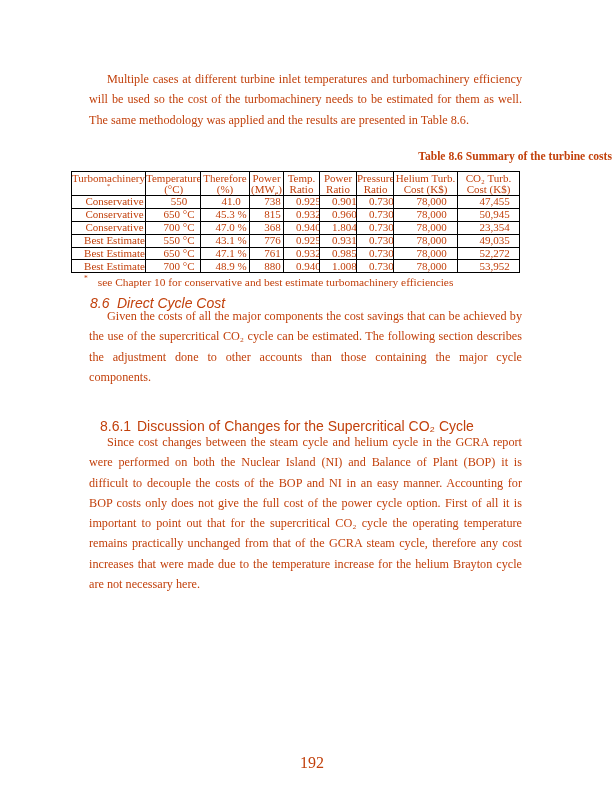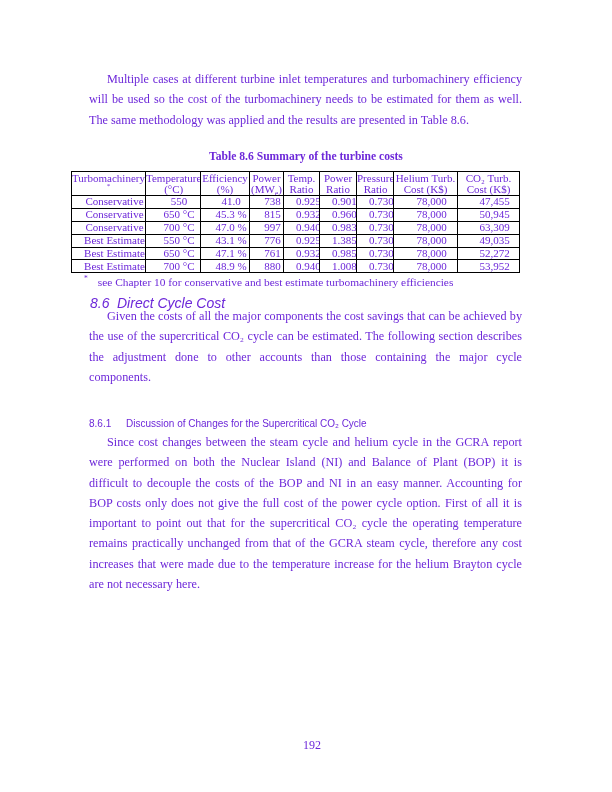--- a/index.html
+++ b/index.html
@@ -1,30 +1,30 @@
 <!DOCTYPE html>
 <html><head>
 <meta charset="utf-8">
 <style>
   * { margin:0; padding:0; box-sizing:border-box; }
   html,body { background:#ffffff; }
   .page {
     position:relative; width:612px; height:792px; margin:0 auto;
-    background:#ffffff; color:#6d28d9;
+    background:#ffffff; color:#c2410c;
     font-family:"Liberation Serif","DejaVu Serif",serif;
     overflow:hidden;
   }
   .body-para {
     position:absolute; left:89px; width:433px;
     font-size:12.2px; line-height:20.3px;
     text-align:justify; text-indent:18px; hyphens:none;
   }
   .tbl-title {
     position:absolute; left:0; right:0; top:150px;
-    text-align:center; font-weight:bold; font-size:11.6px;
+    text-align:right; font-weight:bold; font-size:11.6px;
   }
   table.costs {
     position:absolute; left:71px; top:171px;
     border-collapse:collapse; table-layout:fixed; width:448px;
     font-size:11px;
   }
   table.costs th, table.costs td {
     border:1px solid #000; text-align:center; vertical-align:middle;
     font-weight:normal; overflow:hidden; padding:0;
   }
@@ -39,28 +39,28 @@
   }
   .footnote sup { font-size:7.5px; }
   .footnote span { margin-left:10px; }
   .h-main {
     position:absolute; left:90px; top:295px;
     font-family:"Liberation Sans","DejaVu Sans",sans-serif;
     font-weight:normal; font-style:italic; font-size:14px;
   }
   .h-main .hnum { display:inline-block; width:27px; }
   .h-sub {
-    position:absolute; left:89px; top:418px;
+    position:absolute; left:100px; top:418px;
     font-family:"Liberation Sans","DejaVu Sans",sans-serif;
-    font-size:10px;
+    font-size:14px;
   }
   .h-sub .hnum { display:inline-block; width:37px; }
   .page-number {
-    position:absolute; left:0; right:0; top:738px;
-    text-align:center; font-size:12px;margin-left:12px;
+    position:absolute; left:0; right:0; top:754px;
+    text-align:center; font-size:16px;margin-left:12px;
   }
   .p1 { top:69px; }
   .p2 { top:306px; }
   .p3 { top:432px; }
   .p4 { top:623px; }
 </style>
 </head>
 <body>
 
 <div class="page">
@@ -79,21 +79,21 @@
         <col style="width:37px">
       <col style="width:37px">
         <col style="width:64px">
         <col style="width:62px">
     </colgroup>
     <thead>
       <tr>
         <th><span class="hl">Turbomachinery</span><sup>*</sup></th>
         <th><span class="hl">Temperature
 (°C)</span></th>
-        <th><span class="hl">Efficiency
+        <th><span class="hl">Therefore
 (%)</span></th>
         <th><span class="hl">Power</span><br><span>(MW</span><sub>e</sub><span>)</span></th>
         <th><span class="hl">Temp.
 Ratio</span></th>
         <th><span class="hl">Power
 Ratio</span></th>
         <th><span class="hl">Pressure
 Ratio</span></th>
         <th><span class="hl">Helium Turb.
 Cost (K$)</span></th>
@@ -121,34 +121,34 @@
         <td>0.932</td>
         <td>0.960</td>
         <td>0.730</td>
         <td>78,000</td>
         <td>50,945</td>
       </tr>
       <tr>
         <td>Conservative</td>
         <td>700 °C</td>
         <td>47.0 %</td>
-        <td>997</td>
+        <td>368</td>
         <td>0.940</td>
-        <td>0.983</td>
+        <td>1.804</td>
         <td>0.730</td>
         <td>78,000</td>
-        <td>63,309</td>
+        <td>23,354</td>
       </tr>
       <tr>
         <td>Best Estimate</td>
         <td>550 °C</td>
         <td>43.1 %</td>
         <td>776</td>
         <td>0.925</td>
-        <td>1.385</td>
+        <td>0.931</td>
         <td>0.730</td>
         <td>78,000</td>
         <td>49,035</td>
       </tr>
       <tr>
         <td>Best Estimate</td>
         <td>650 °C</td>
         <td>47.1 %</td>
         <td>761</td>
         <td>0.932</td>

